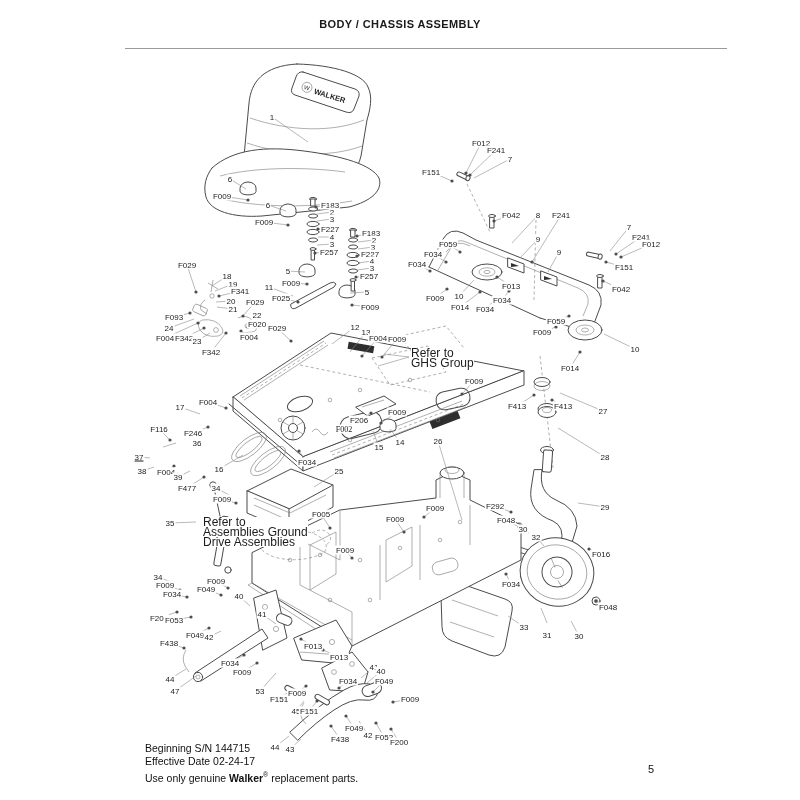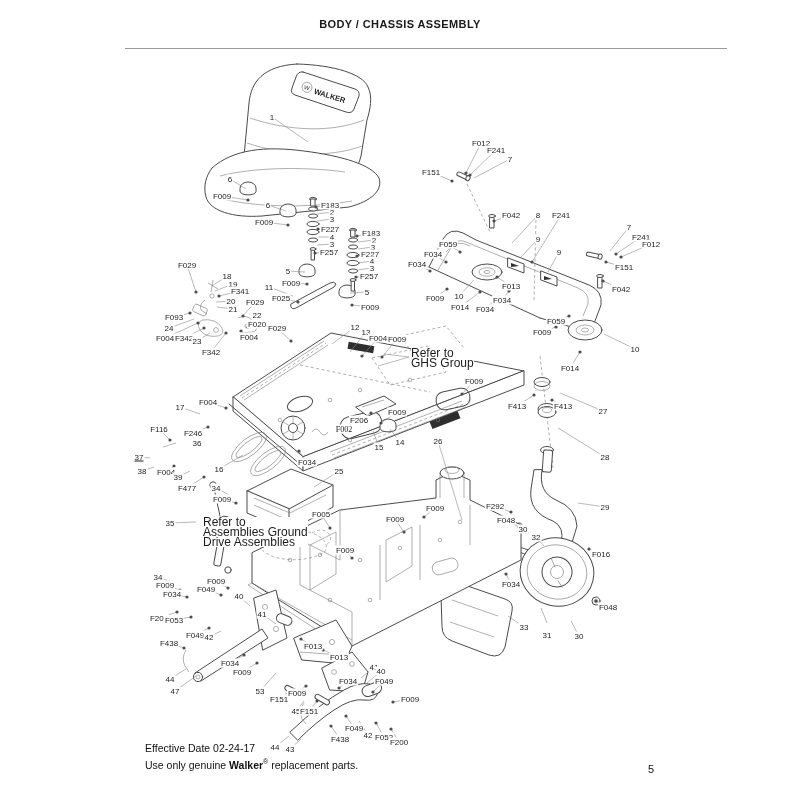--- a/index.html
+++ b/index.html
@@ -636,17 +636,18 @@
         </div>
         <div class="note" style="left: 203px; top: 517px;">
           <div>Refer to</div>
           <div>Assemblies Ground</div>
           <div>Drive Assemblies</div>
         </div>
       </div>
   </div>
 
   <div class="footer">
+    <div>Beginning S/N 144715</div>
     <div>Effective Date 02-24-17</div>
     <div><span>Use only genuine </span><b>Walker</b><sup>®</sup><span> replacement parts.</span></div>
   </div>
   <div class="pageno">5</div>
 </div>
 
 </body></html>

